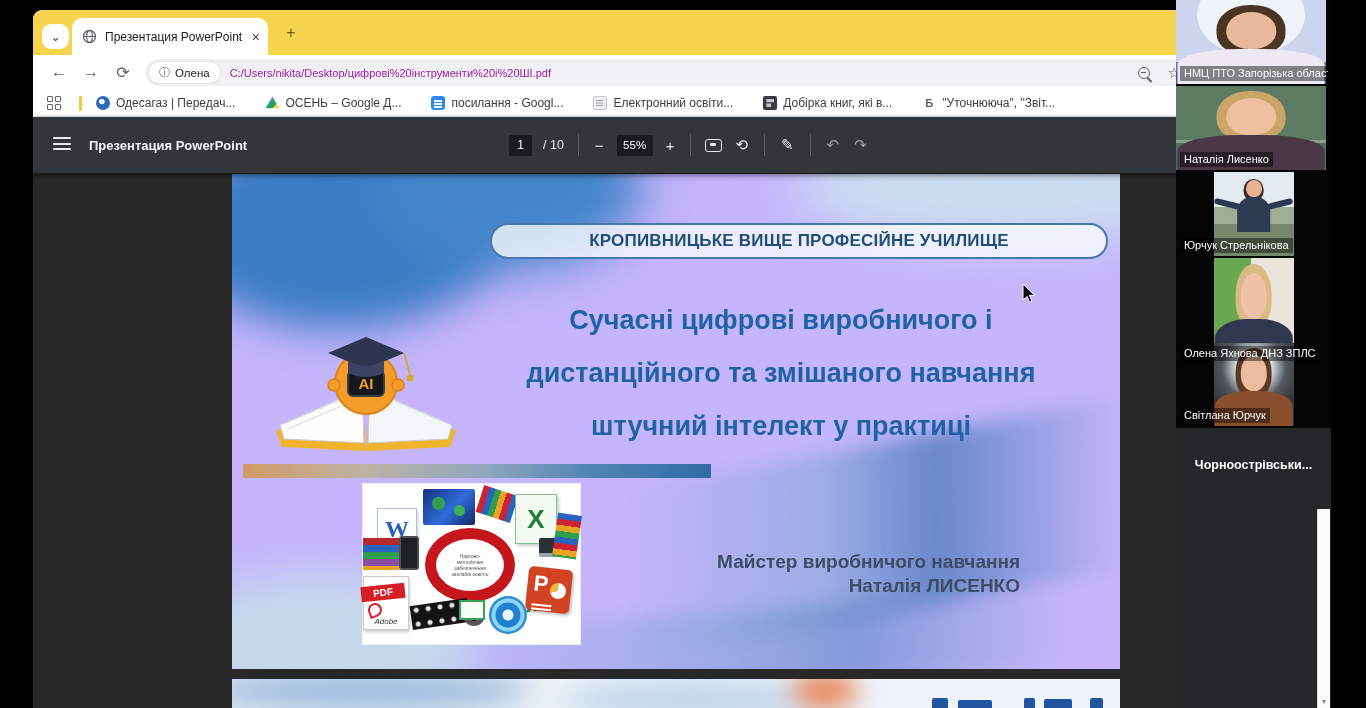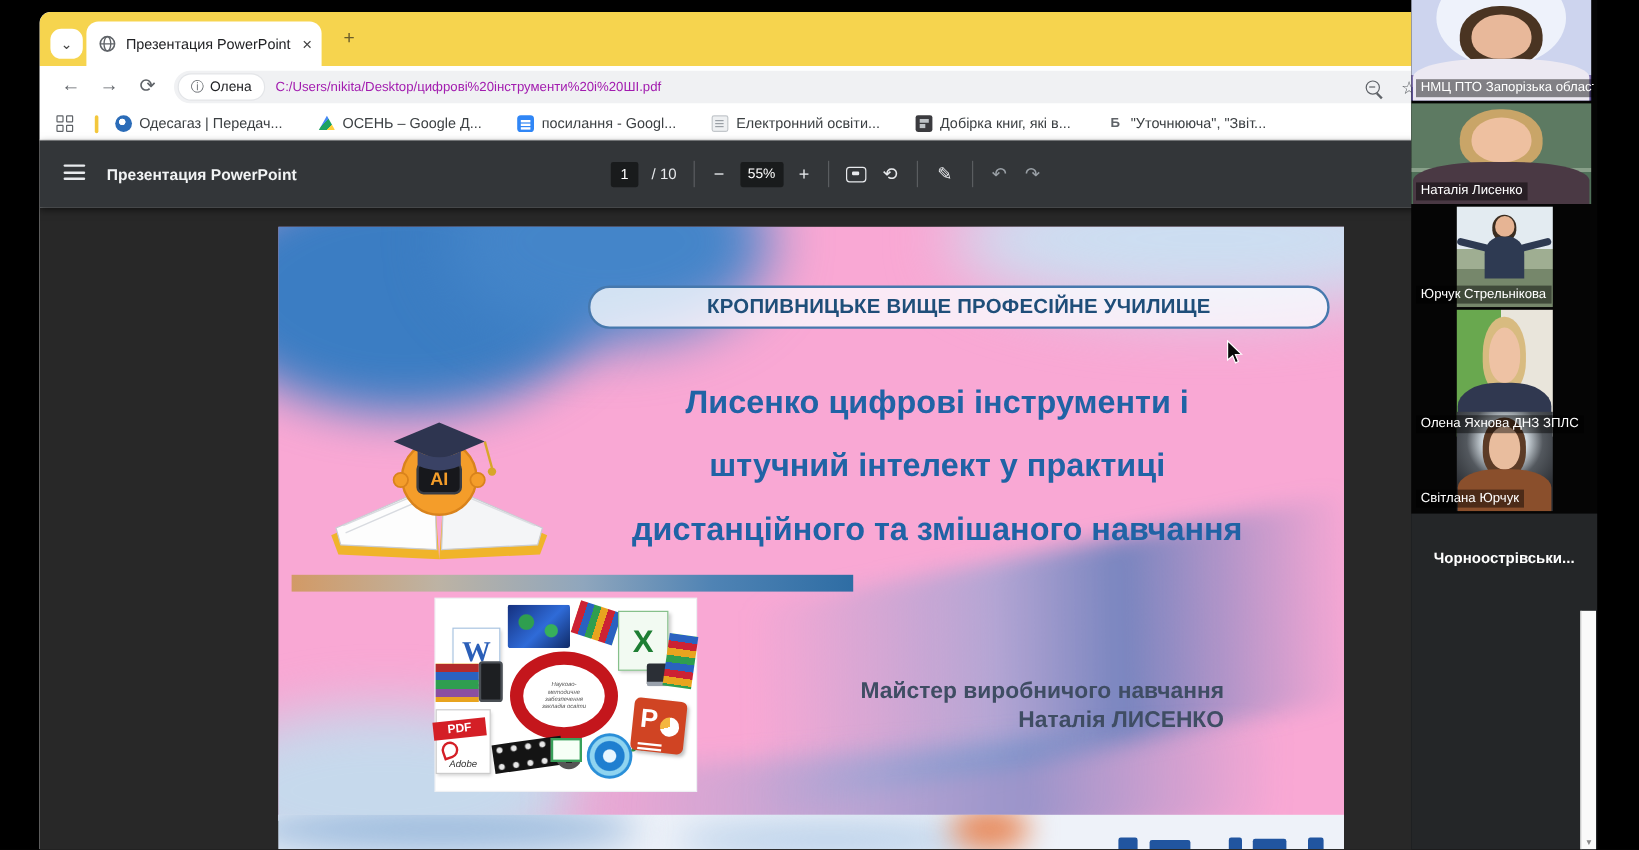--- a/index.html
+++ b/index.html
@@ -78,21 +78,21 @@
            align-items:center;justify-content:center;font-size:11.5px;}
   .tdiv{width:1px;height:22px;background:#5a5d60;margin:0 3px;}
   .tbtn{cursor:pointer;font-size:15px;color:#e8eaed;padding:0 2px;}
   .fit-ic{width:17px;height:13px;border:1.6px solid #e8eaed;border-radius:3px;position:relative;cursor:pointer;}
   .fit-ic:after{content:"";position:absolute;left:3.5px;top:3.5px;width:6px;height:2.5px;background:#e8eaed;border-radius:1px;}
   .dim{color:#9aa0a6;}
 
   .pdf-content{position:absolute;left:0;top:163px;width:100%;height:535px;background:#282828;overflow:hidden;}
 
   
-  .page1{position:absolute;left:199px;top:16px;width:888px;height:495px;background:#f9a8d4;overflow:hidden;}
+  .page1{position:absolute;left:199px;top:1px;width:888px;height:495px;background:#c4b5fd;overflow:hidden;}
   .blob{position:absolute;border-radius:50%;}
   .blob1{left:-60px;top:-45px;width:330px;height:200px;background:#3b7dc3;filter:blur(20px);}
   .blob2{left:140px;top:-70px;width:270px;height:165px;background:#4485c9;filter:blur(24px);}
   .blob3{left:560px;top:-50px;width:430px;height:120px;background:#ccdef1;filter:blur(26px);}
   .blob4{left:-70px;top:400px;width:320px;height:140px;background:#c6d9ec;filter:blur(22px);}
   .swoosh{position:absolute;left:320px;top:270px;width:660px;height:170px;transform:rotate(-11deg);
           background:linear-gradient(100deg,rgba(255,255,255,0) 12%,rgba(125,164,212,.55) 42%,rgba(66,118,182,.7) 58%,rgba(255,255,255,0) 86%);
           filter:blur(9px);}
   .band{position:absolute;left:150px;top:435px;width:760px;height:80px;transform:rotate(-4deg);
         background:linear-gradient(95deg,rgba(255,255,255,0) 8%,rgba(120,160,210,.5) 45%,rgba(90,135,195,.6) 62%,rgba(255,255,255,0) 90%);
@@ -318,23 +318,23 @@
         <div class="blob blob1"></div>
         <div class="blob blob2"></div>
         <div class="blob blob3"></div>
         <div class="blob blob4"></div>
         <div class="swoosh"></div>
         <div class="band"></div>
 
         <div class="hdr-pill">КРОПИВНИЦЬКЕ ВИЩЕ ПРОФЕСІЙНЕ УЧИЛИЩЕ</div>
 
         <div class="main-title">
-          <div>Лисенко цифрові інструменти і</div>
+          <div>Сучасні цифрові виробничого і</div>
+          <div>дистанційного та змішаного навчання</div>
           <div>штучний інтелект у практиці</div>
-          <div>дистанційного та змішаного навчання</div>
         </div>
 
         <div class="bookai">
           <svg viewBox="0 0 208 132" width="208" height="132">
             <path d="M14 100 L100 62 L104 120 L20 116 Z" fill="#f0b42a"></path>
             <path d="M194 100 L108 62 L104 120 L188 116 Z" fill="#f0b42a"></path>
             <path d="M18 94 L100 58 L102 112 L22 108 Z" fill="#fdfdfd" stroke="#c9ccd2" stroke-width="1"></path>
             <path d="M190 94 L108 58 L106 112 L186 108 Z" fill="#f4f5f7" stroke="#c9ccd2" stroke-width="1"></path>
             <path d="M24 92 L100 60" stroke="#d8dbe0" stroke-width="1.2" fill="none"></path>
             <path d="M26 98 L100 66" stroke="#d8dbe0" stroke-width="1.2" fill="none"></path>

